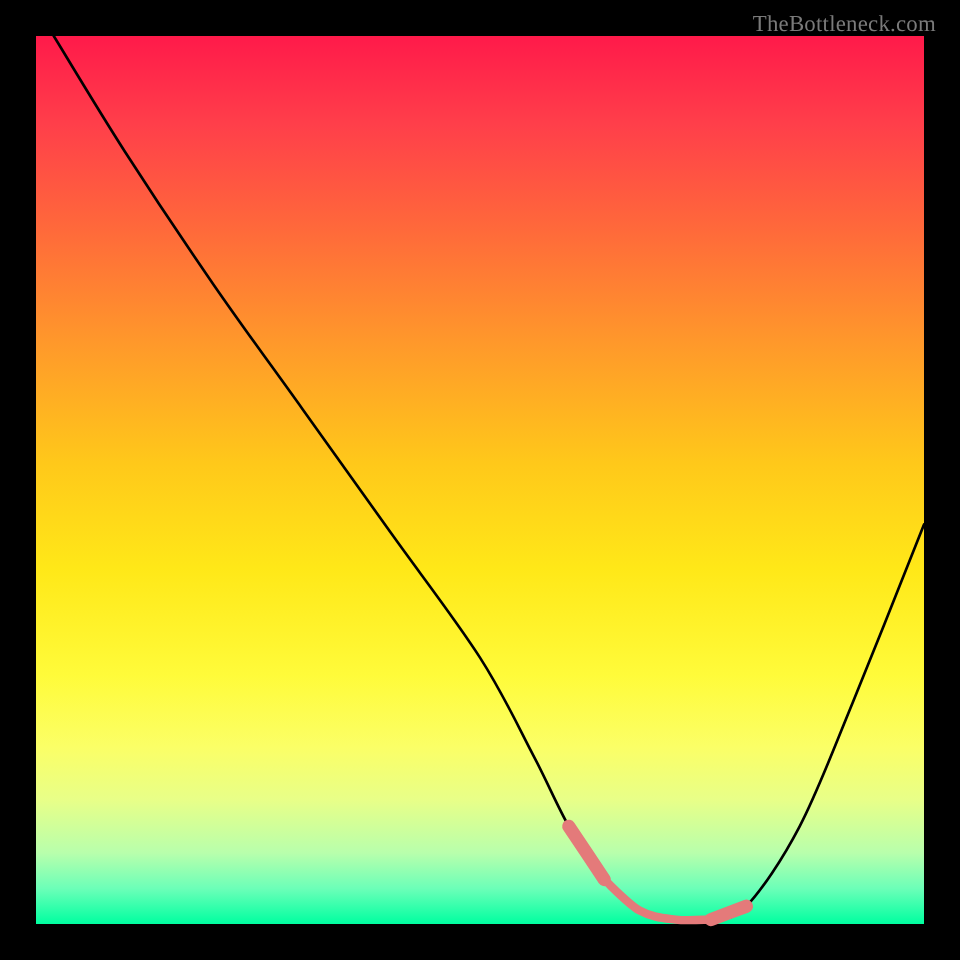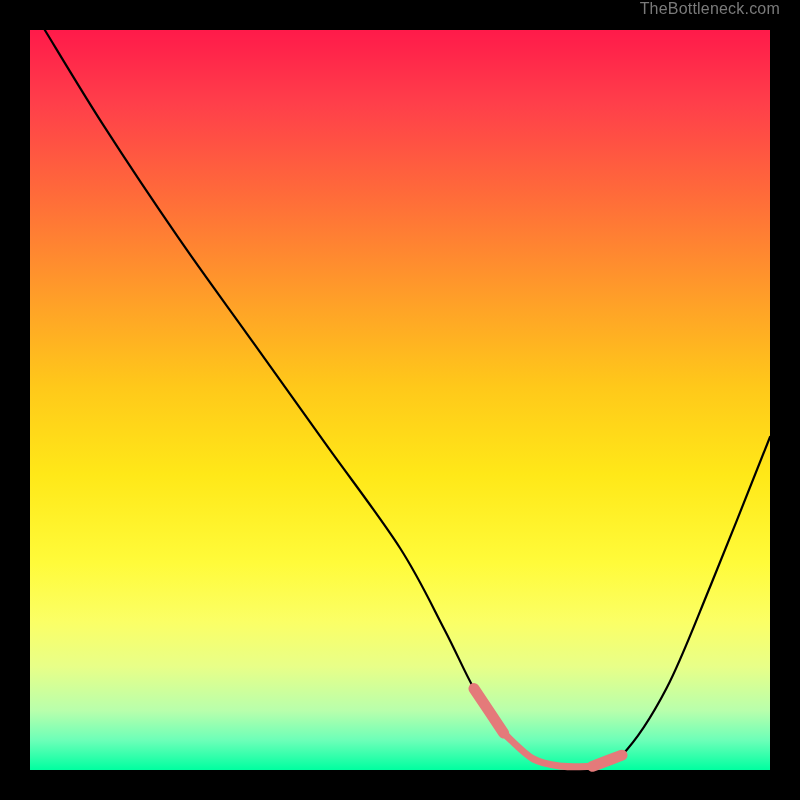--- a/index.html
+++ b/index.html
@@ -26,24 +26,24 @@
       #fffb3a 72%,
       #fbff66 80%,
       #e8ff88 86%,
       #b8ffac 92%,
       #6cffb8 96%,
       #00ffa0 100%
     );
   }
   .watermark {
     position: absolute;
-    top: 0;
+    top: 10px;
     right: 20px;
-    font-family: Liberation Sans, sans-serif;
-    font-size: 16px;
+    font-family: Liberation Serif, serif;
+    font-size: 19px;
     color: #7a7a7a;
     letter-spacing: 0.2px;
   }
   svg.curve {
     position: absolute;
     left: 0; top: 0;
     width: 740px; height: 740px;
     overflow: visible;
   }
 </style>

